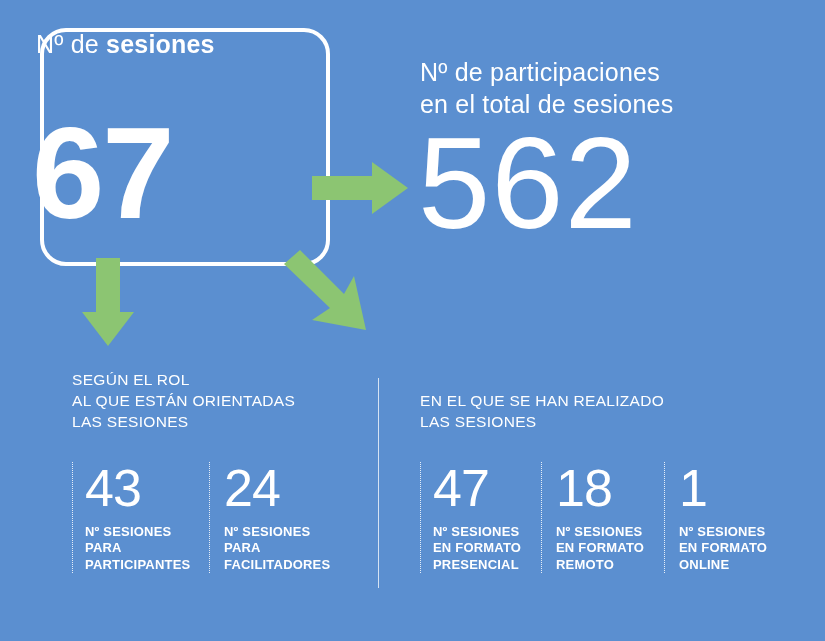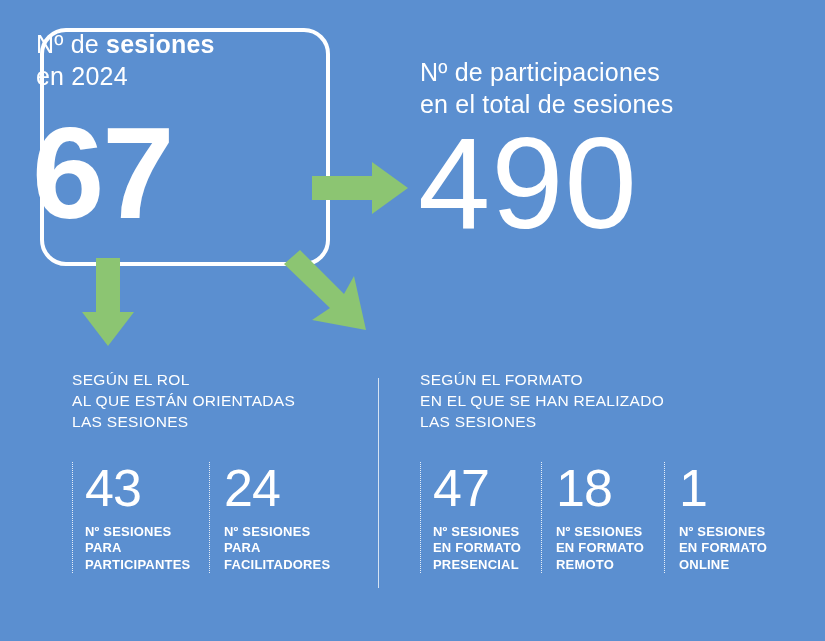--- a/index.html
+++ b/index.html
@@ -137,29 +137,28 @@
   .stat-w-1  { width: 96px; }
 </style>
 </head>
 <body>
 
 <div class="stage">
 
   <div class="sessions-box"></div>
   <div class="sessions-title">
     <span><span>Nº de </span><span class="strong">sesiones</span></span><br>
-    <span>en 2024</span>
   </div>
   <div class="sessions-number">67</div>
 
   <div class="part-title">
     <span><span>Nº de </span><span class="strong">participaciones</span></span><br>
     <span>en el total de sesiones</span>
   </div>
-  <div class="part-number">490</div>
+  <div class="part-number">562</div>
 
   <div class="arrow arrow-right">
     <svg width="100" height="60" viewBox="0 0 100 60">
       <path d="M0 18 L60 18 L60 4 L96 30 L60 56 L60 42 L0 42 Z" fill="#8cc572"></path>
     </svg>
   </div>
   <div class="arrow arrow-down">
     <svg width="60" height="90" viewBox="0 0 60 90">
       <path d="M18 0 L42 0 L42 54 L56 54 L30 88 L4 54 L18 54 Z" fill="#8cc572"></path>
     </svg>
@@ -190,21 +189,21 @@
           <div class="stat-num">24</div>
           <div class="stat-label">Nº SESIONES
 PARA
 FACILITADORES</div>
         </div>
       </div>
     </div>
 
     <div class="panel panel-formato">
       <div class="panel-head">
-        <span class="hl">SEGÚN EL FORMATO</span><br>
+        <br>
         <span style="white-space: pre-line; margin-top: 48px;">EN EL QUE SE HAN REALIZADO
 LAS SESIONES</span>
       </div>
       <div class="stat-row">
         <div class="stat stat-w-47">
           <div class="stat-num">47</div>
           <div class="stat-label">Nº SESIONES
 EN FORMATO
 PRESENCIAL</div>
         </div>

